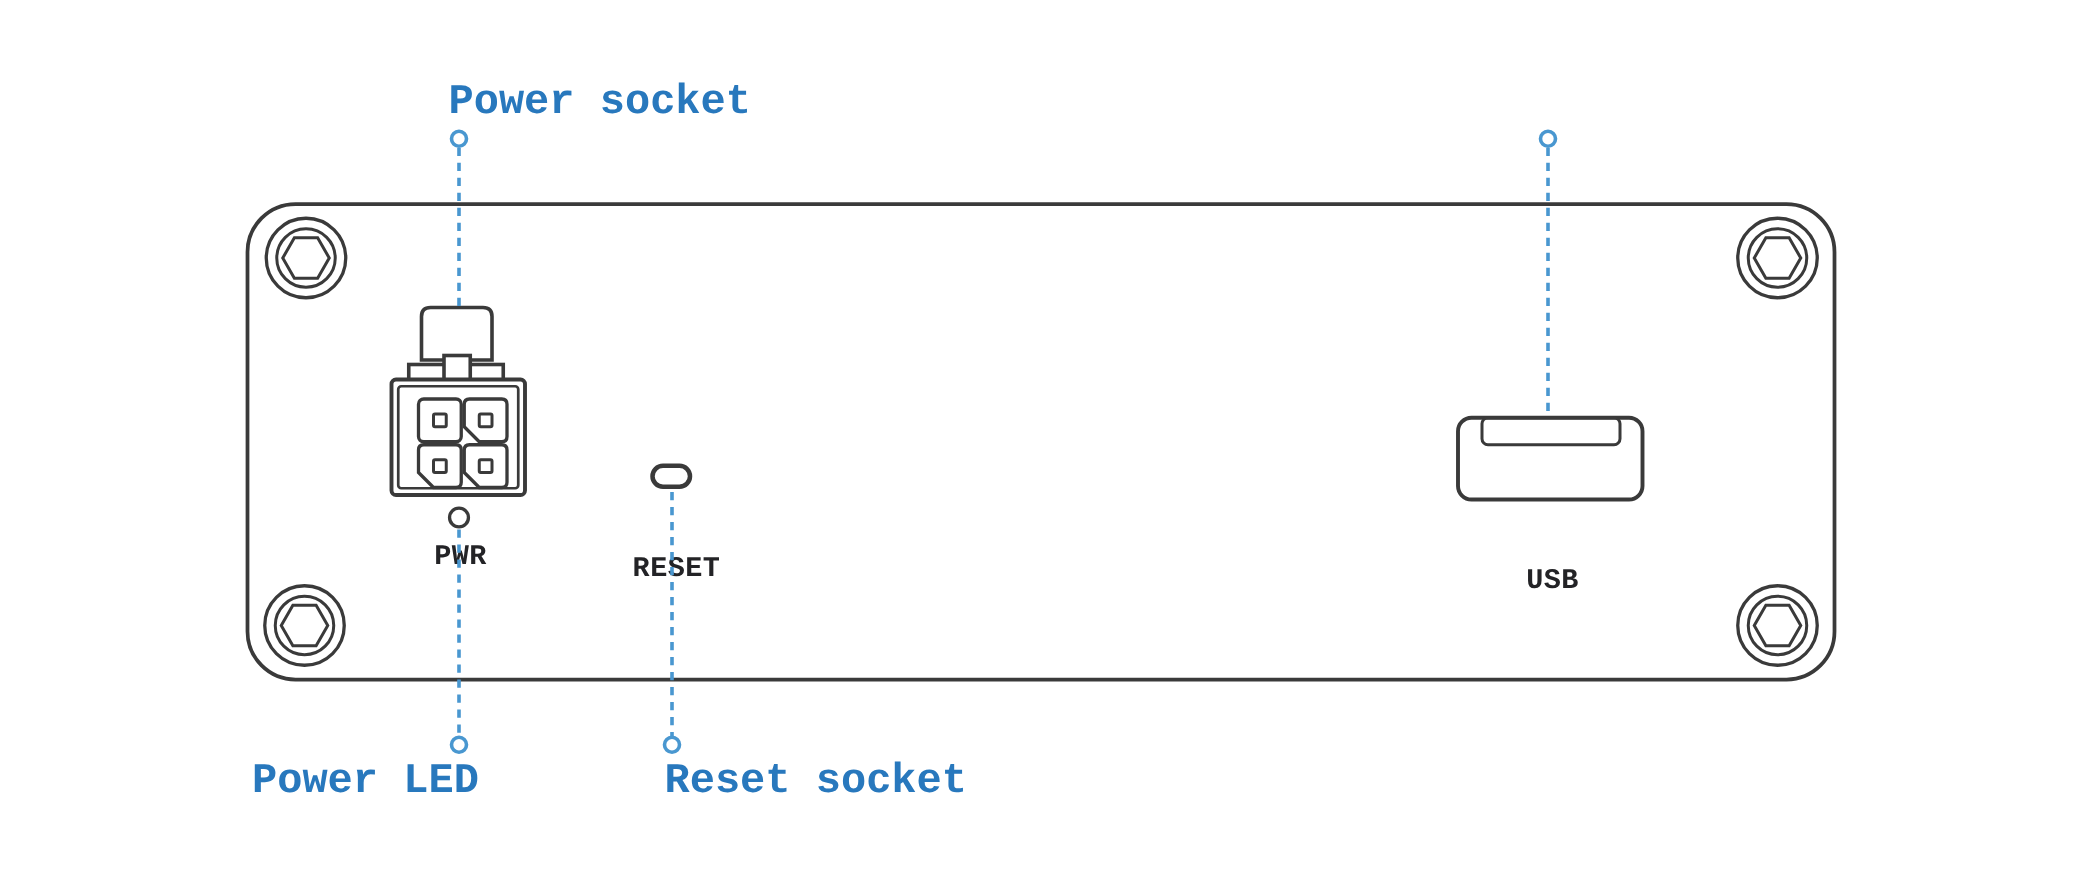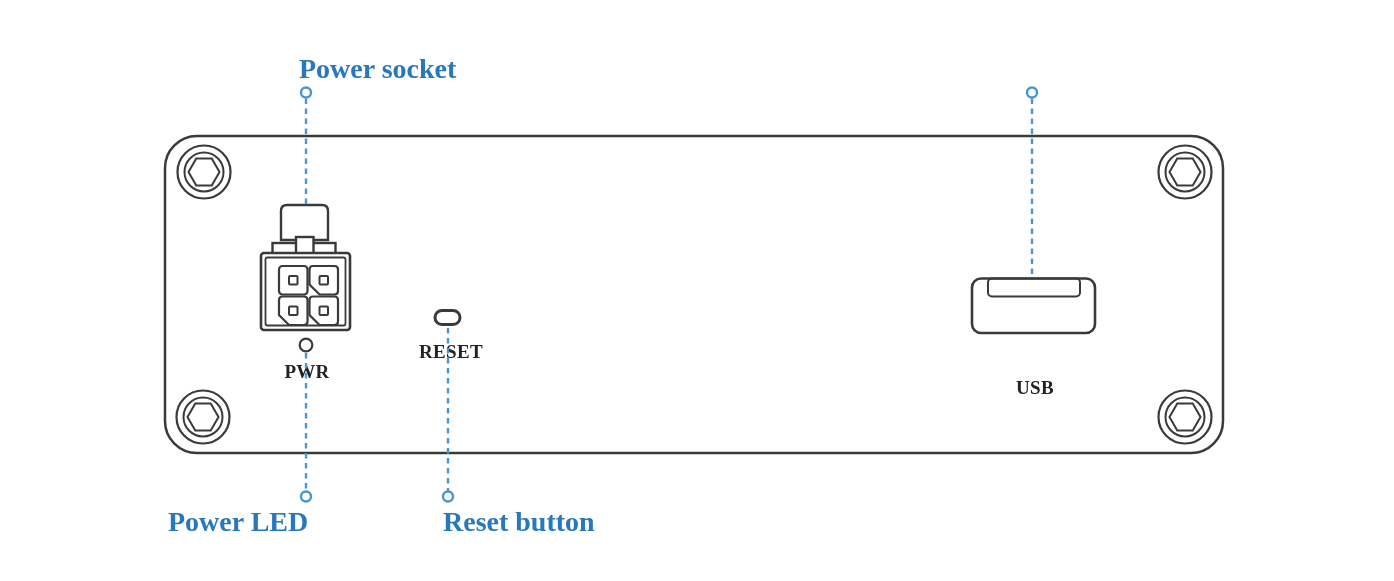--- a/index.html
+++ b/index.html
@@ -8,21 +8,21 @@
     --panel-stroke: #3a3a3a;
     --panel-label-text: #232326;
     --background: #ffffff;
   }
   html, body { margin: 0; padding: 0; background: var(--background); }
   .stage {
     position: relative;
     width: 1394px;
     height: 581px;
     background: var(--background);
-    font-family: Liberation Serif, serif;
+    font-family: Liberation Mono, monospace;
     overflow: hidden;
   }
   .stage svg.gfx {
     position: absolute;
     inset: 0;
     pointer-events: none;
   }
   .callout {
     position: absolute;
     font-size: 28px;
@@ -50,25 +50,25 @@
 </head>
 <body>
 
 <div class="stage">
 
   <div class="callout" style="left:299px; top:55px;">Power socket</div>
 
 
   <div class="callout" style="left:168px; top:508px;">Power LED</div>
 
-  <div class="callout" style="left:443px; top:508px;">Reset button</div>
+  <div class="callout" style="left:443px; top:508px;">Reset socket</div>
 
   <div class="panel-label" style="left:307px; top:362px;">PWR</div>
 
-  <div class="panel-label" style="left:451px; top:342px;">RESET</div>
+  <div class="panel-label" style="left:451px; top:370px;">RESET</div>
 
   <div class="panel-label" style="left:1035px; top:378px;">USB</div>
 
   <svg class="gfx" width="1394" height="581" viewBox="0 0 1394 581">
 
     <defs>
       <g id="screw">
         <circle cx="0" cy="0" r="26.5" class="stroke" stroke-width="2.2"></circle>
         <circle cx="0" cy="0" r="19.5" class="stroke" stroke-width="2"></circle>
         <polygon points="-15.5,0 -7.75,-13.42 7.75,-13.42 15.5,0 7.75,13.42 -7.75,13.42" class="stroke" stroke-width="2"></polygon>

